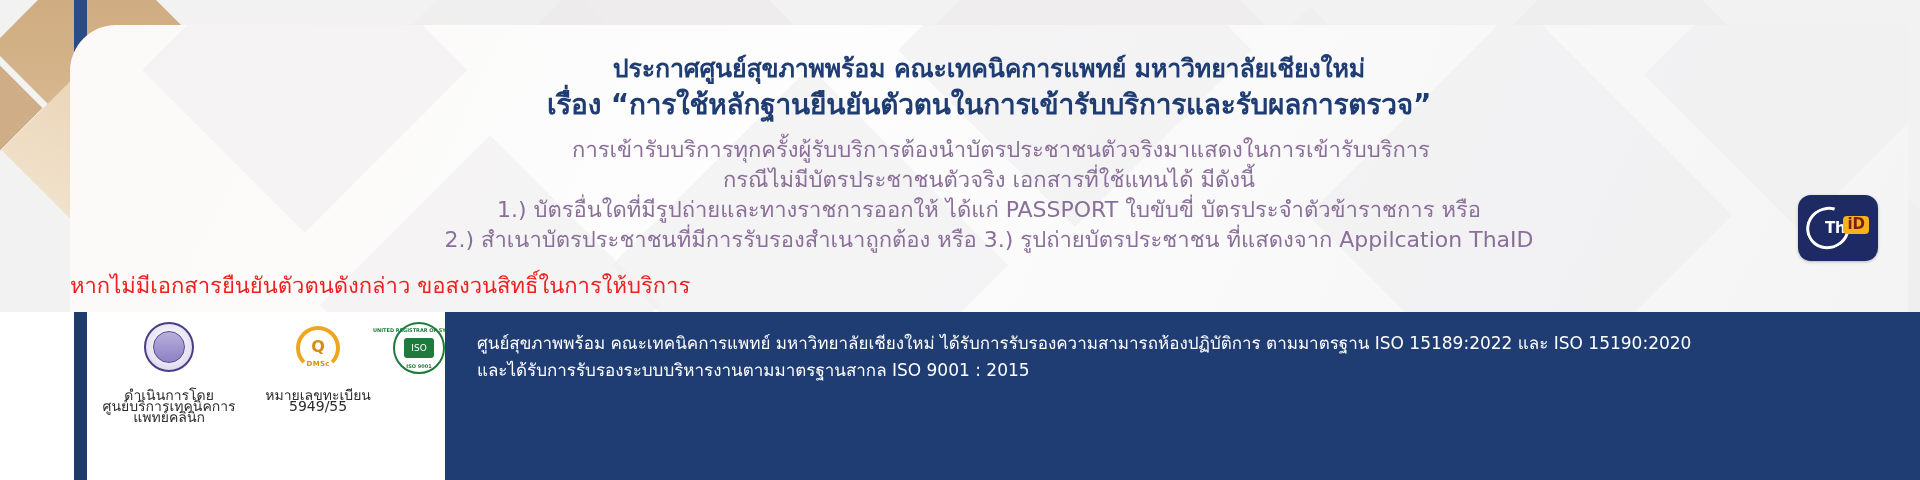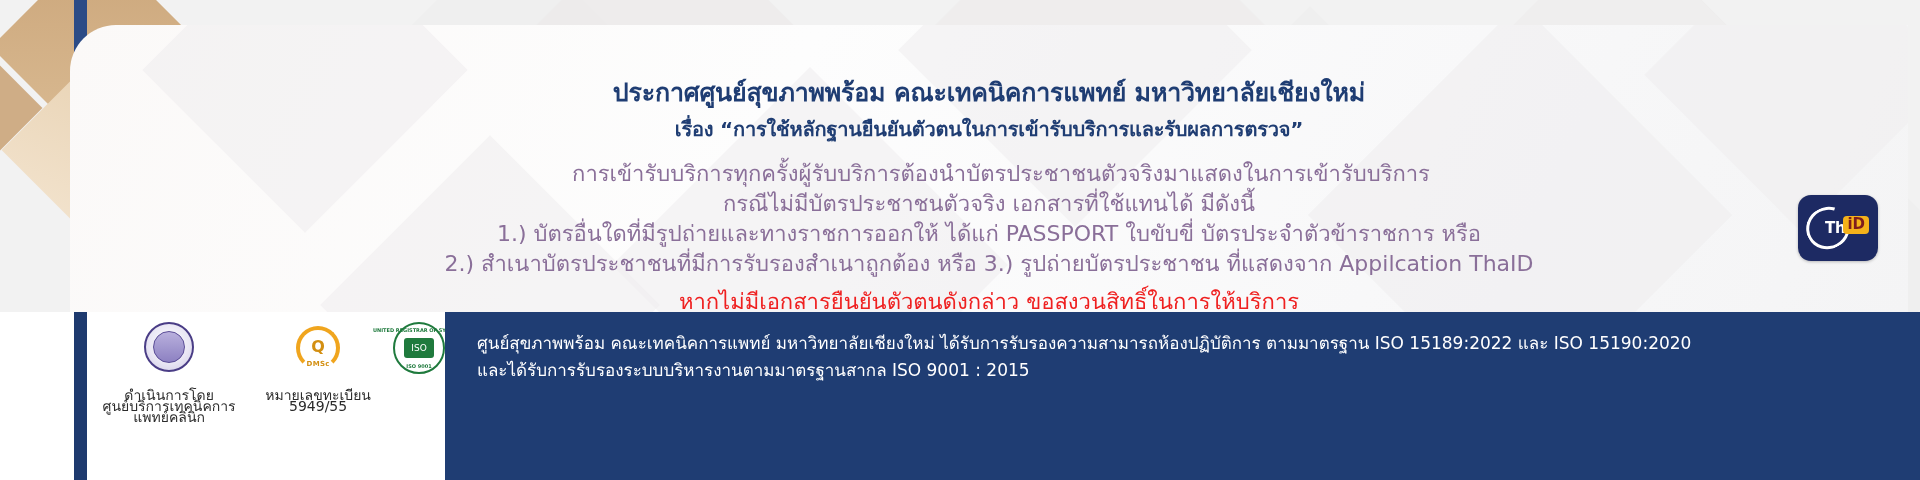--- a/index.html
+++ b/index.html
@@ -89,40 +89,40 @@
 
   
   .headline {
     position:relative;
     z-index:5;
     text-align:center;
     color:#1f3d73;
     font-weight:bold;
     letter-spacing:-.2px;
   }
-  #head-line-1 { margin-top:50px; font-size:25px; line-height:36px; }
-  #head-line-2 { font-size:20px; line-height:36px; }
+  #head-line-1 { margin-top:26px; font-size:25px; line-height:36px; }
+  #head-line-2 { font-size:28px; line-height:36px; }
 
   
   .bodytext {
     position:relative;
     z-index:5;
     text-align:center;
     color:#8a6f99;
     font-size:22px;
     line-height:30px;
   }
   #body-line-1 { margin-top:12px;padding-left:24px; }
   #warning-line {
     position:relative; z-index:5;
-    text-align:center;
+    text-align:left;
     color:#ef2020;
     font-size:22px;
     line-height:30px;
-    margin-top:8px;
+    margin-top:16px;
   }
 
   
   #thaid-logo {
     position:absolute;
     right:30px; top:170px;
     width:80px; height:66px;
     border-radius:13px;
     background:#1d2a63;
     box-shadow:0 1px 3px rgba(0,0,0,.25);

